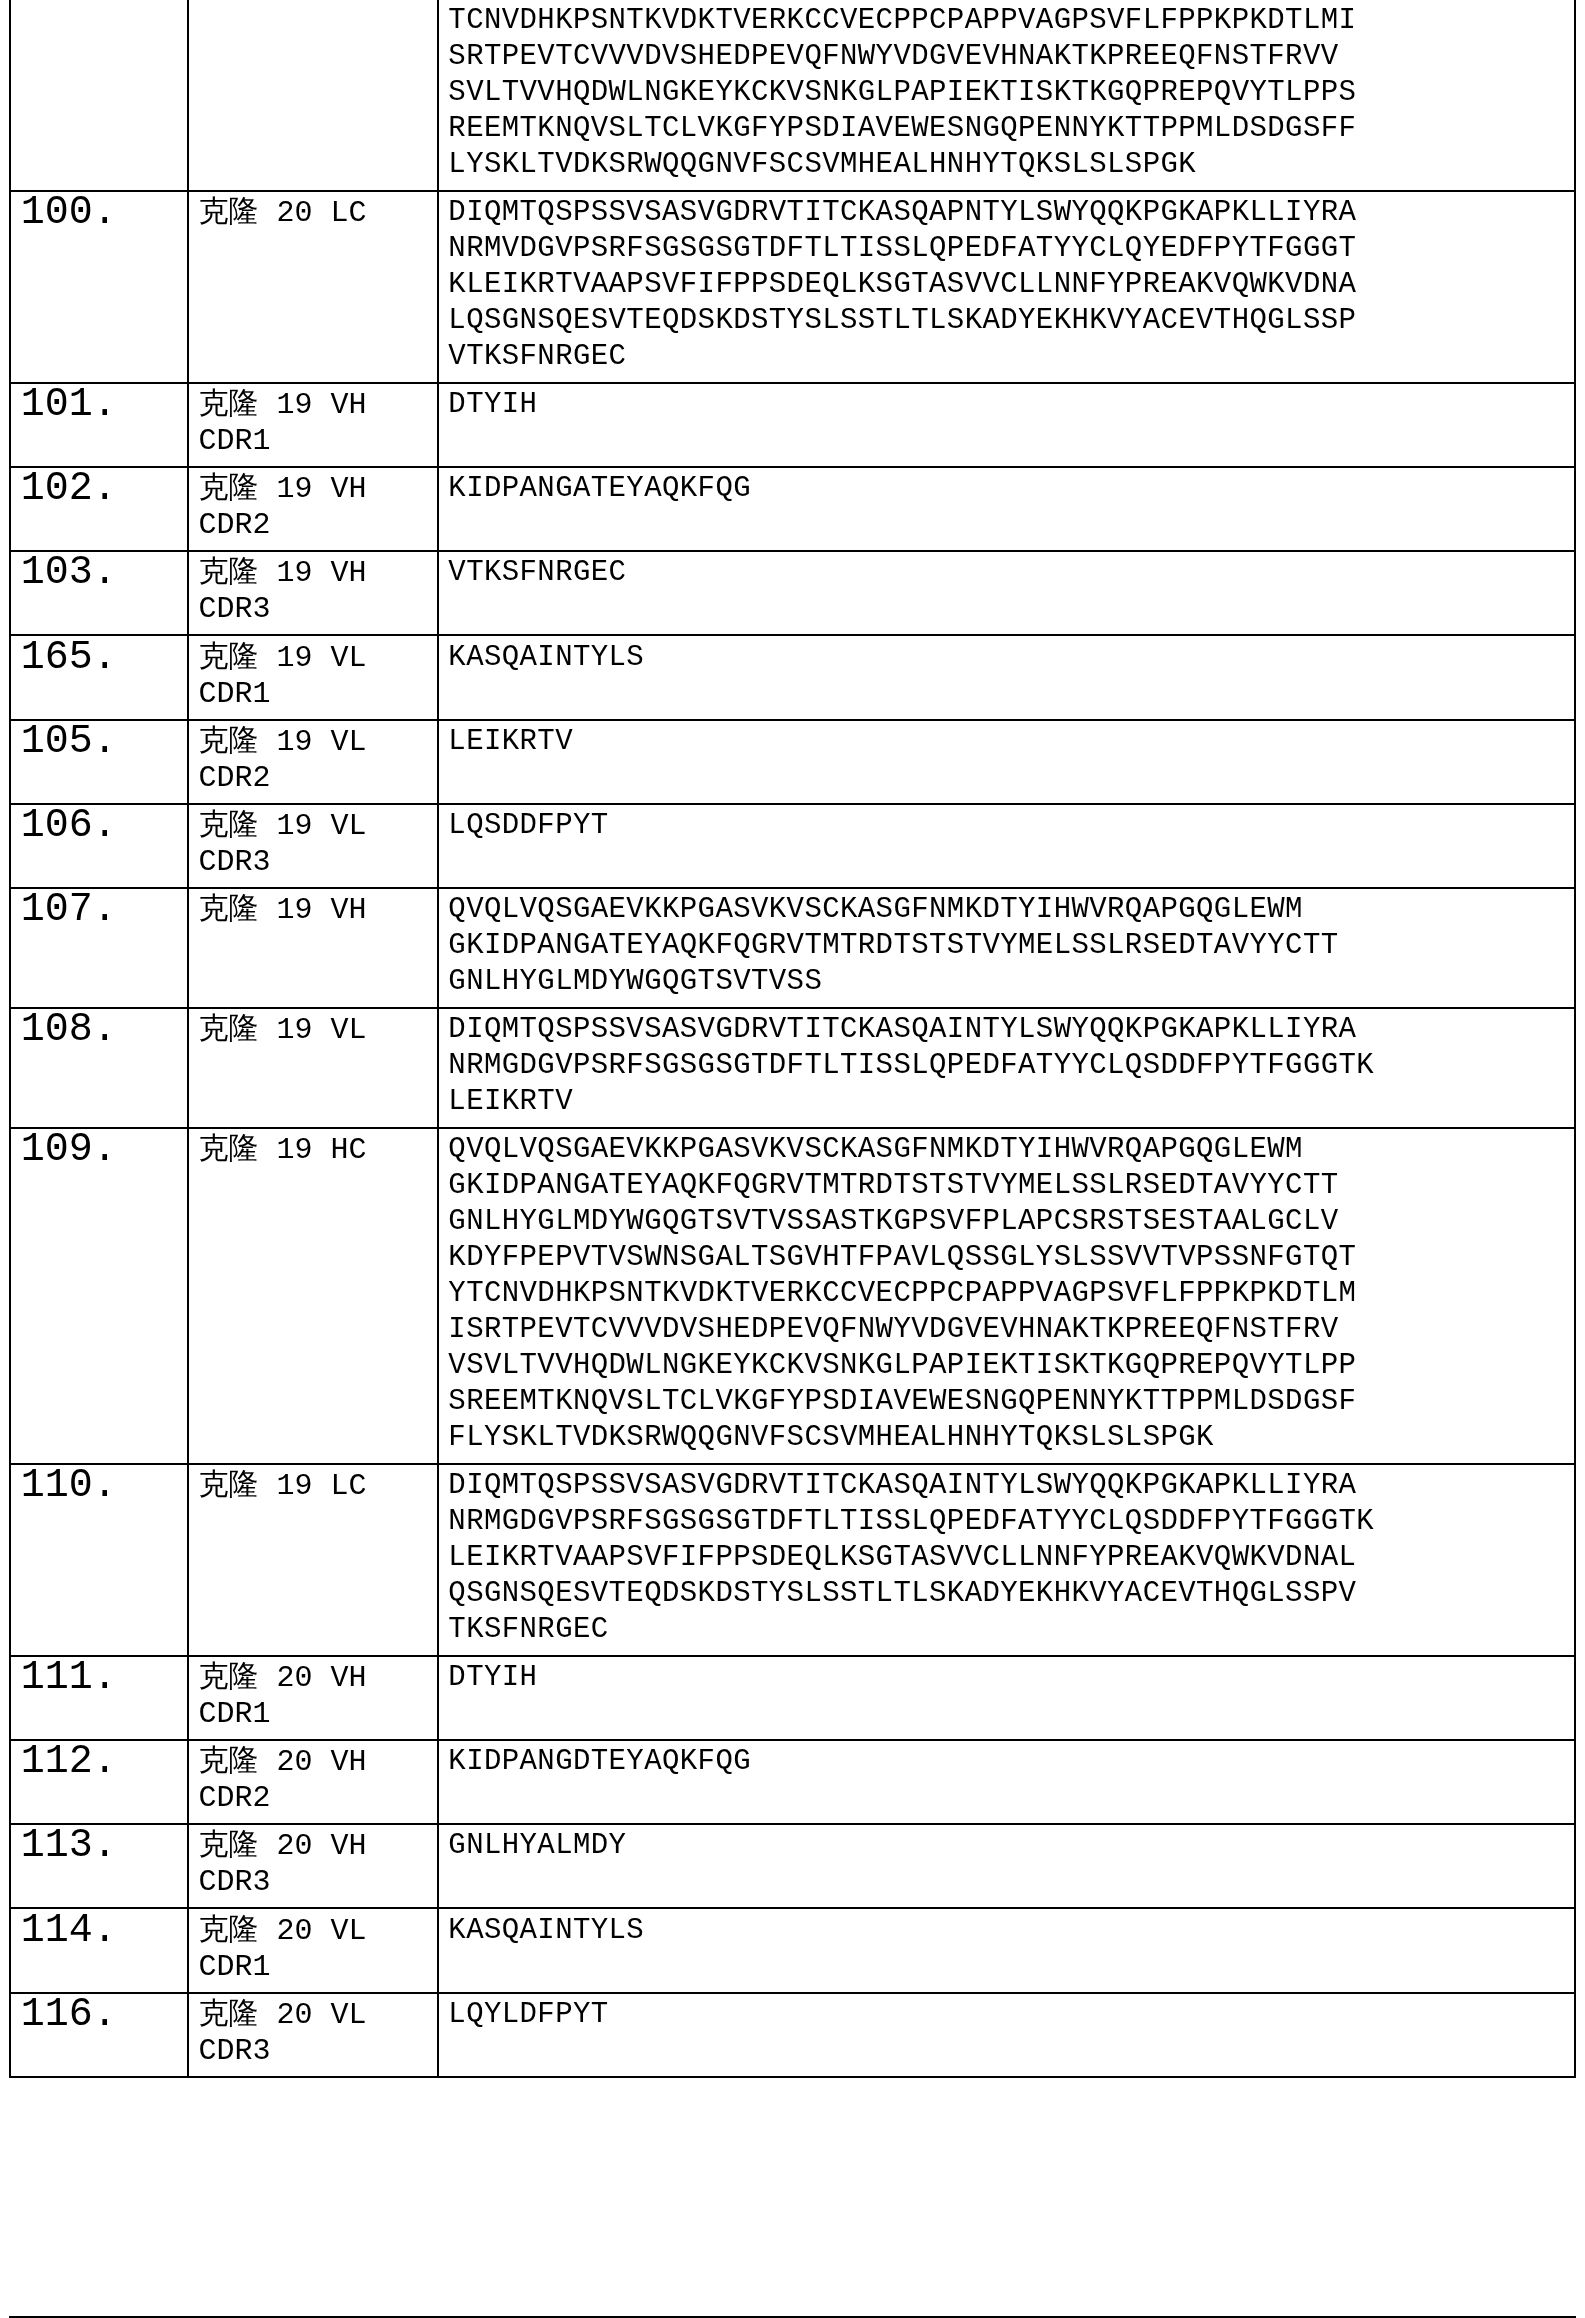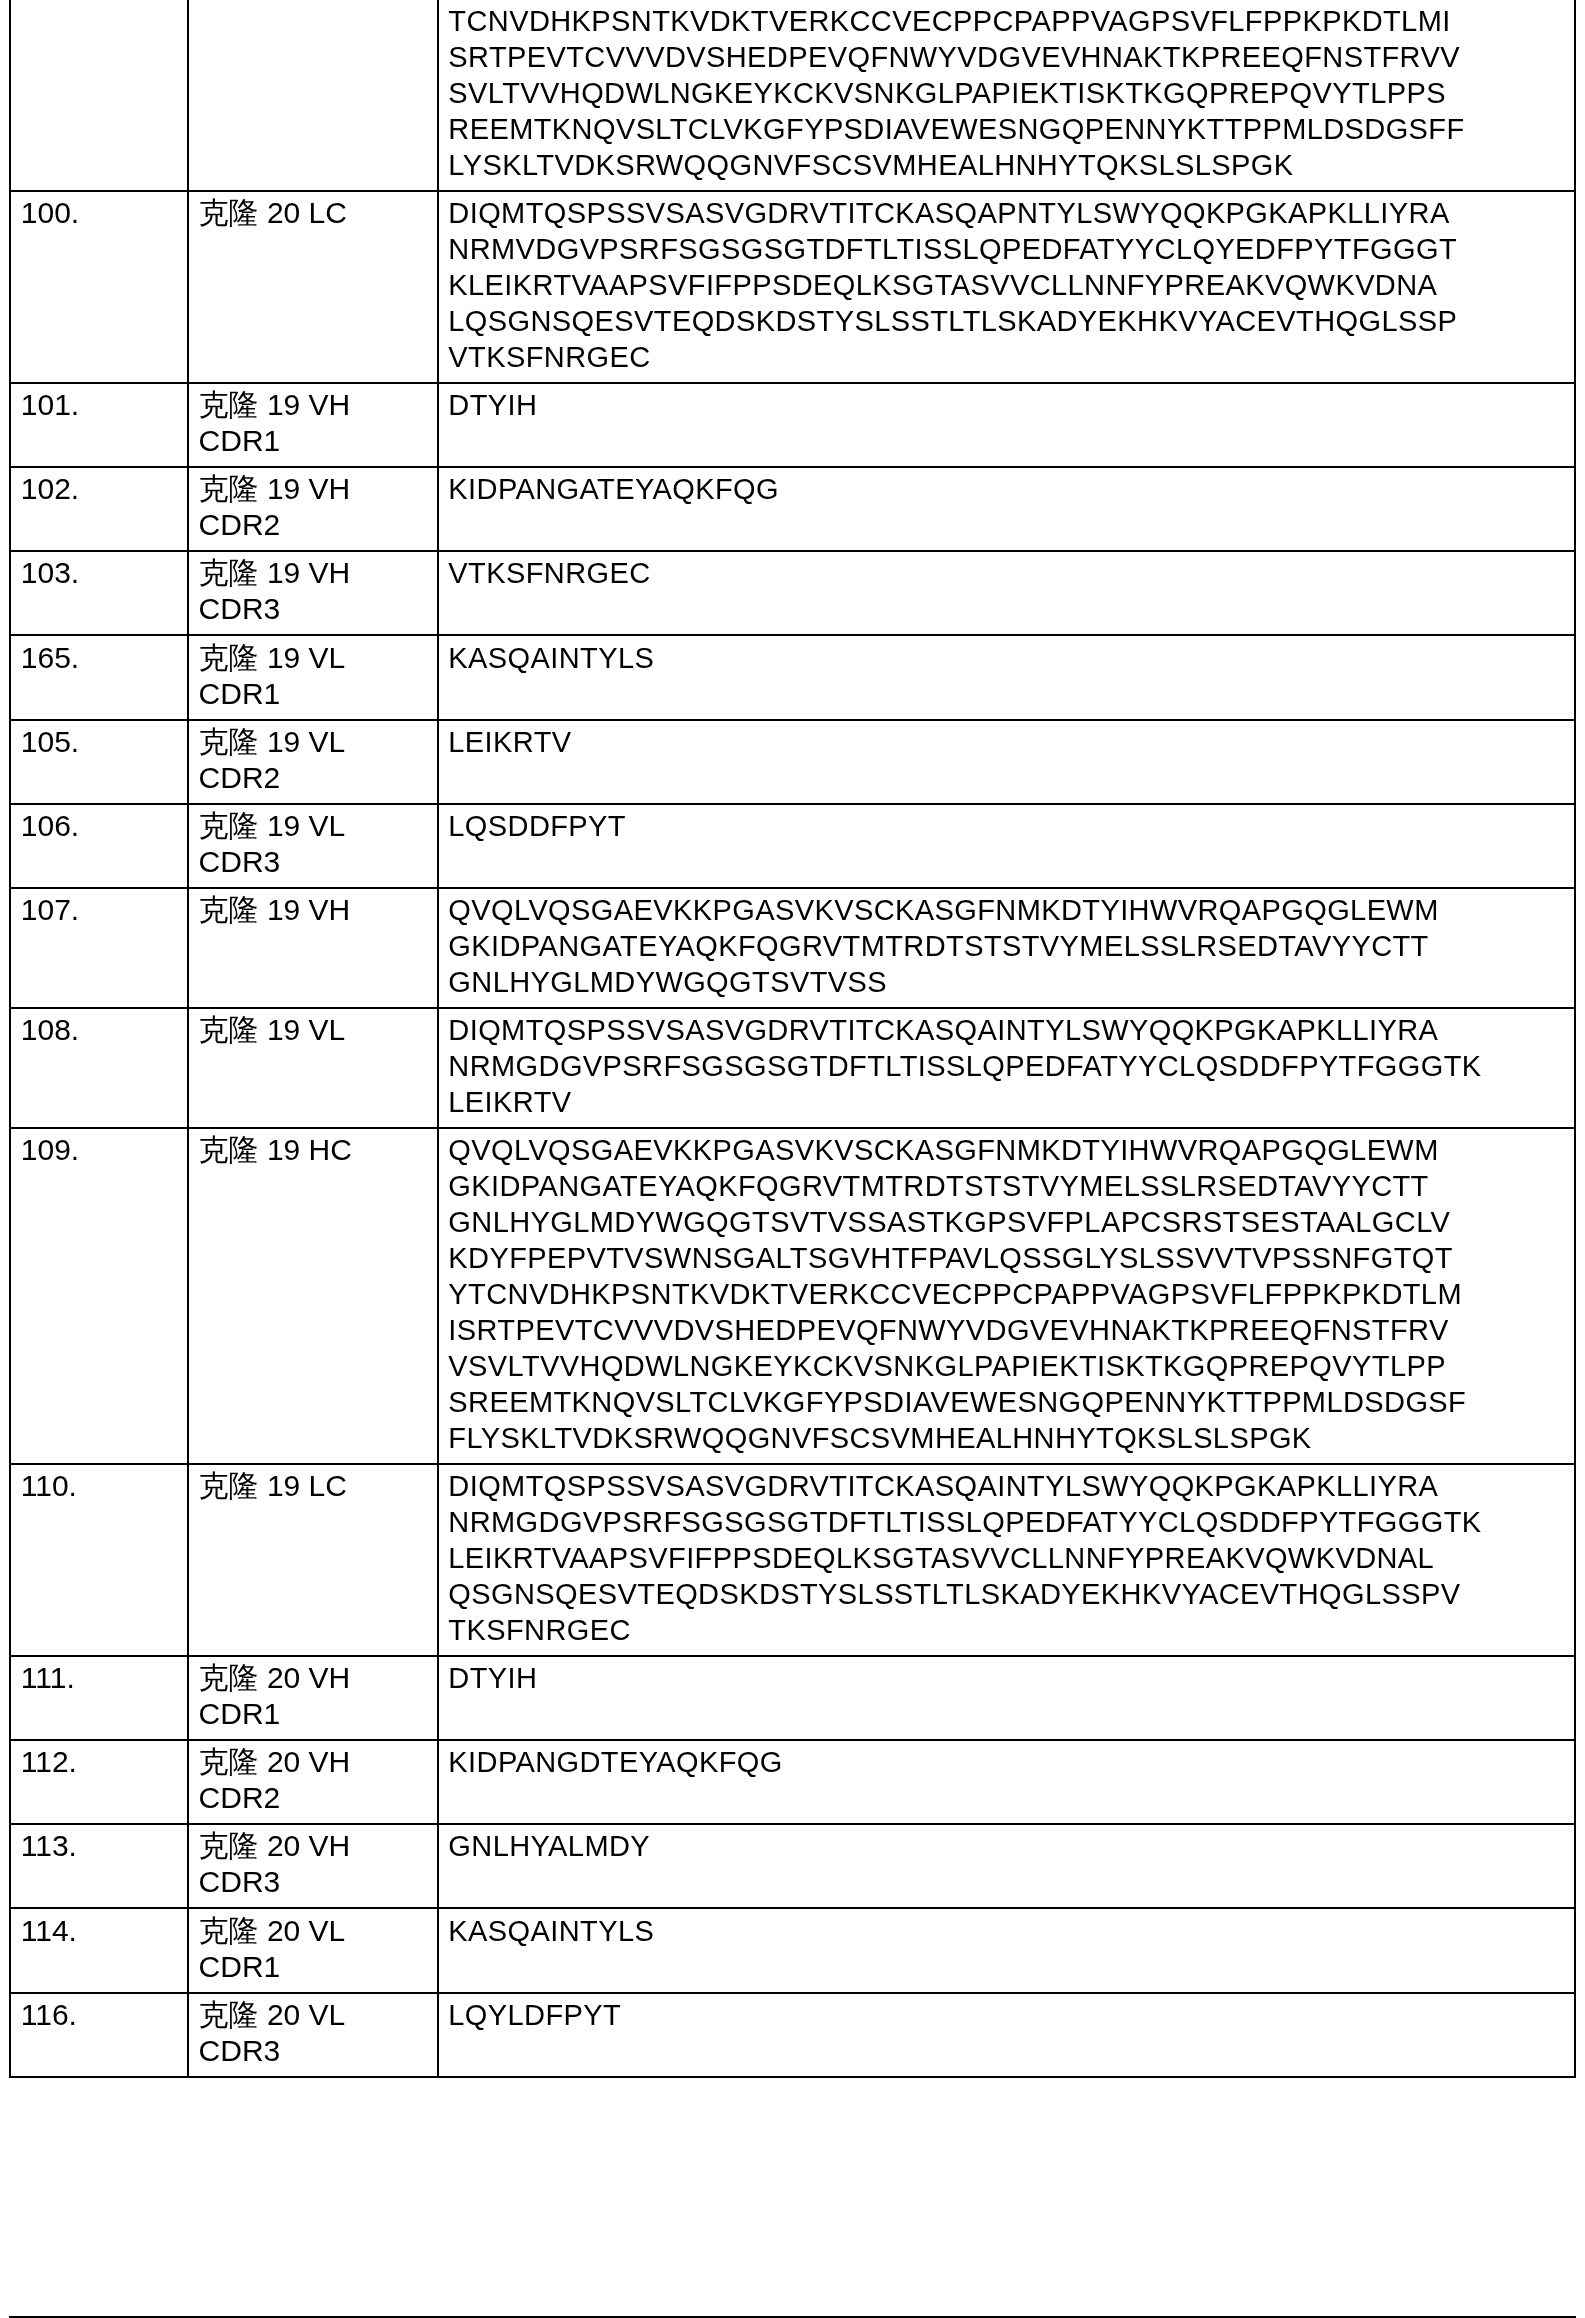--- a/index.html
+++ b/index.html
@@ -7,39 +7,39 @@
     padding: 0;
     background: #ffffff;
   }
   .page {
     position: relative;
     width: 1586px;
     height: 2319px;
     background: #ffffff;
     overflow: hidden;
     color: #000000;
-    font-family: Liberation Sans, sans-serif;
+    font-family: Liberation Mono, monospace;
   }
   table.seq-table {
     border-collapse: collapse;
     table-layout: fixed;
     width: 1567px;
     margin: 0 9.4px;
   }
   table.seq-table td {
     border: 2.4px solid #000000;
     vertical-align: top;
     padding: 3.1px 9.4px 7px 9.4px;
   }
   table.seq-table tr:first-child td {
     border-top: none;
   }
   td.col-num {
     width: 157px;
-    font-size: 30px;
+    font-size: 40px;
     line-height: 36px;
     padding-left: 15.7px;
   }
   td.col-label {
     width: 229px;
     font-size: 30px;
     line-height: 36px;
     white-space: pre-line;
     padding-left: 12.5px;
   }

